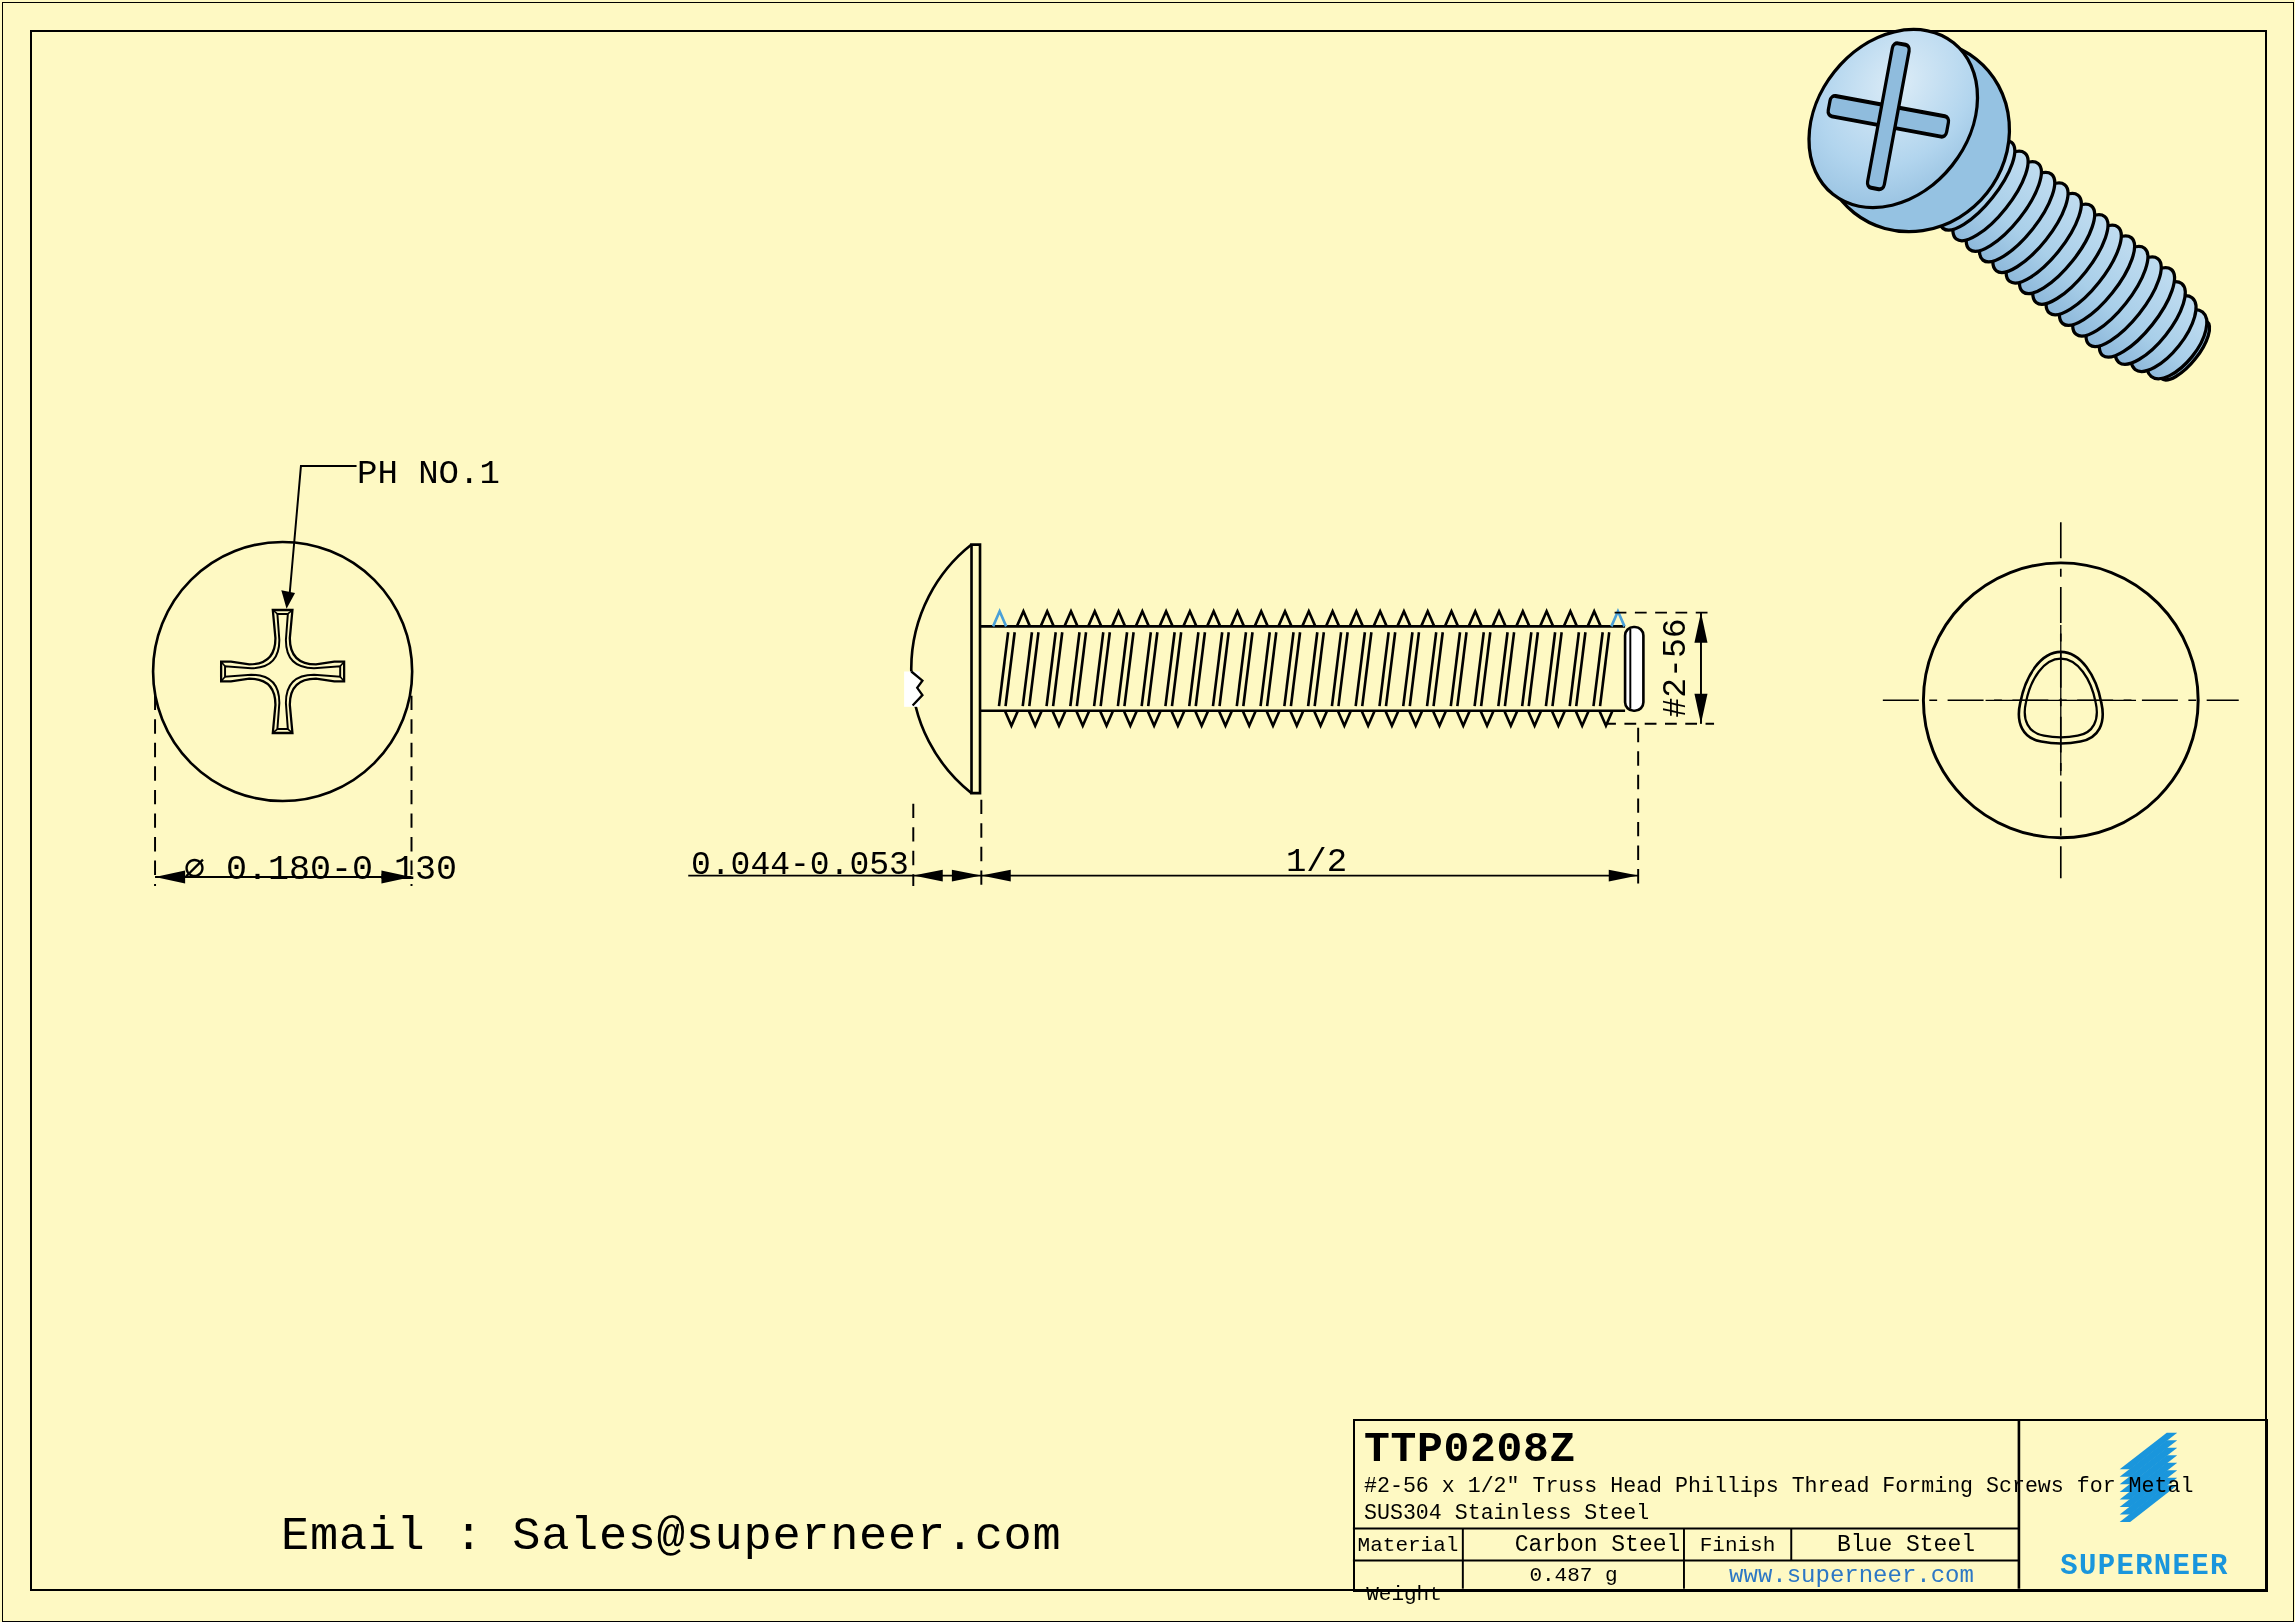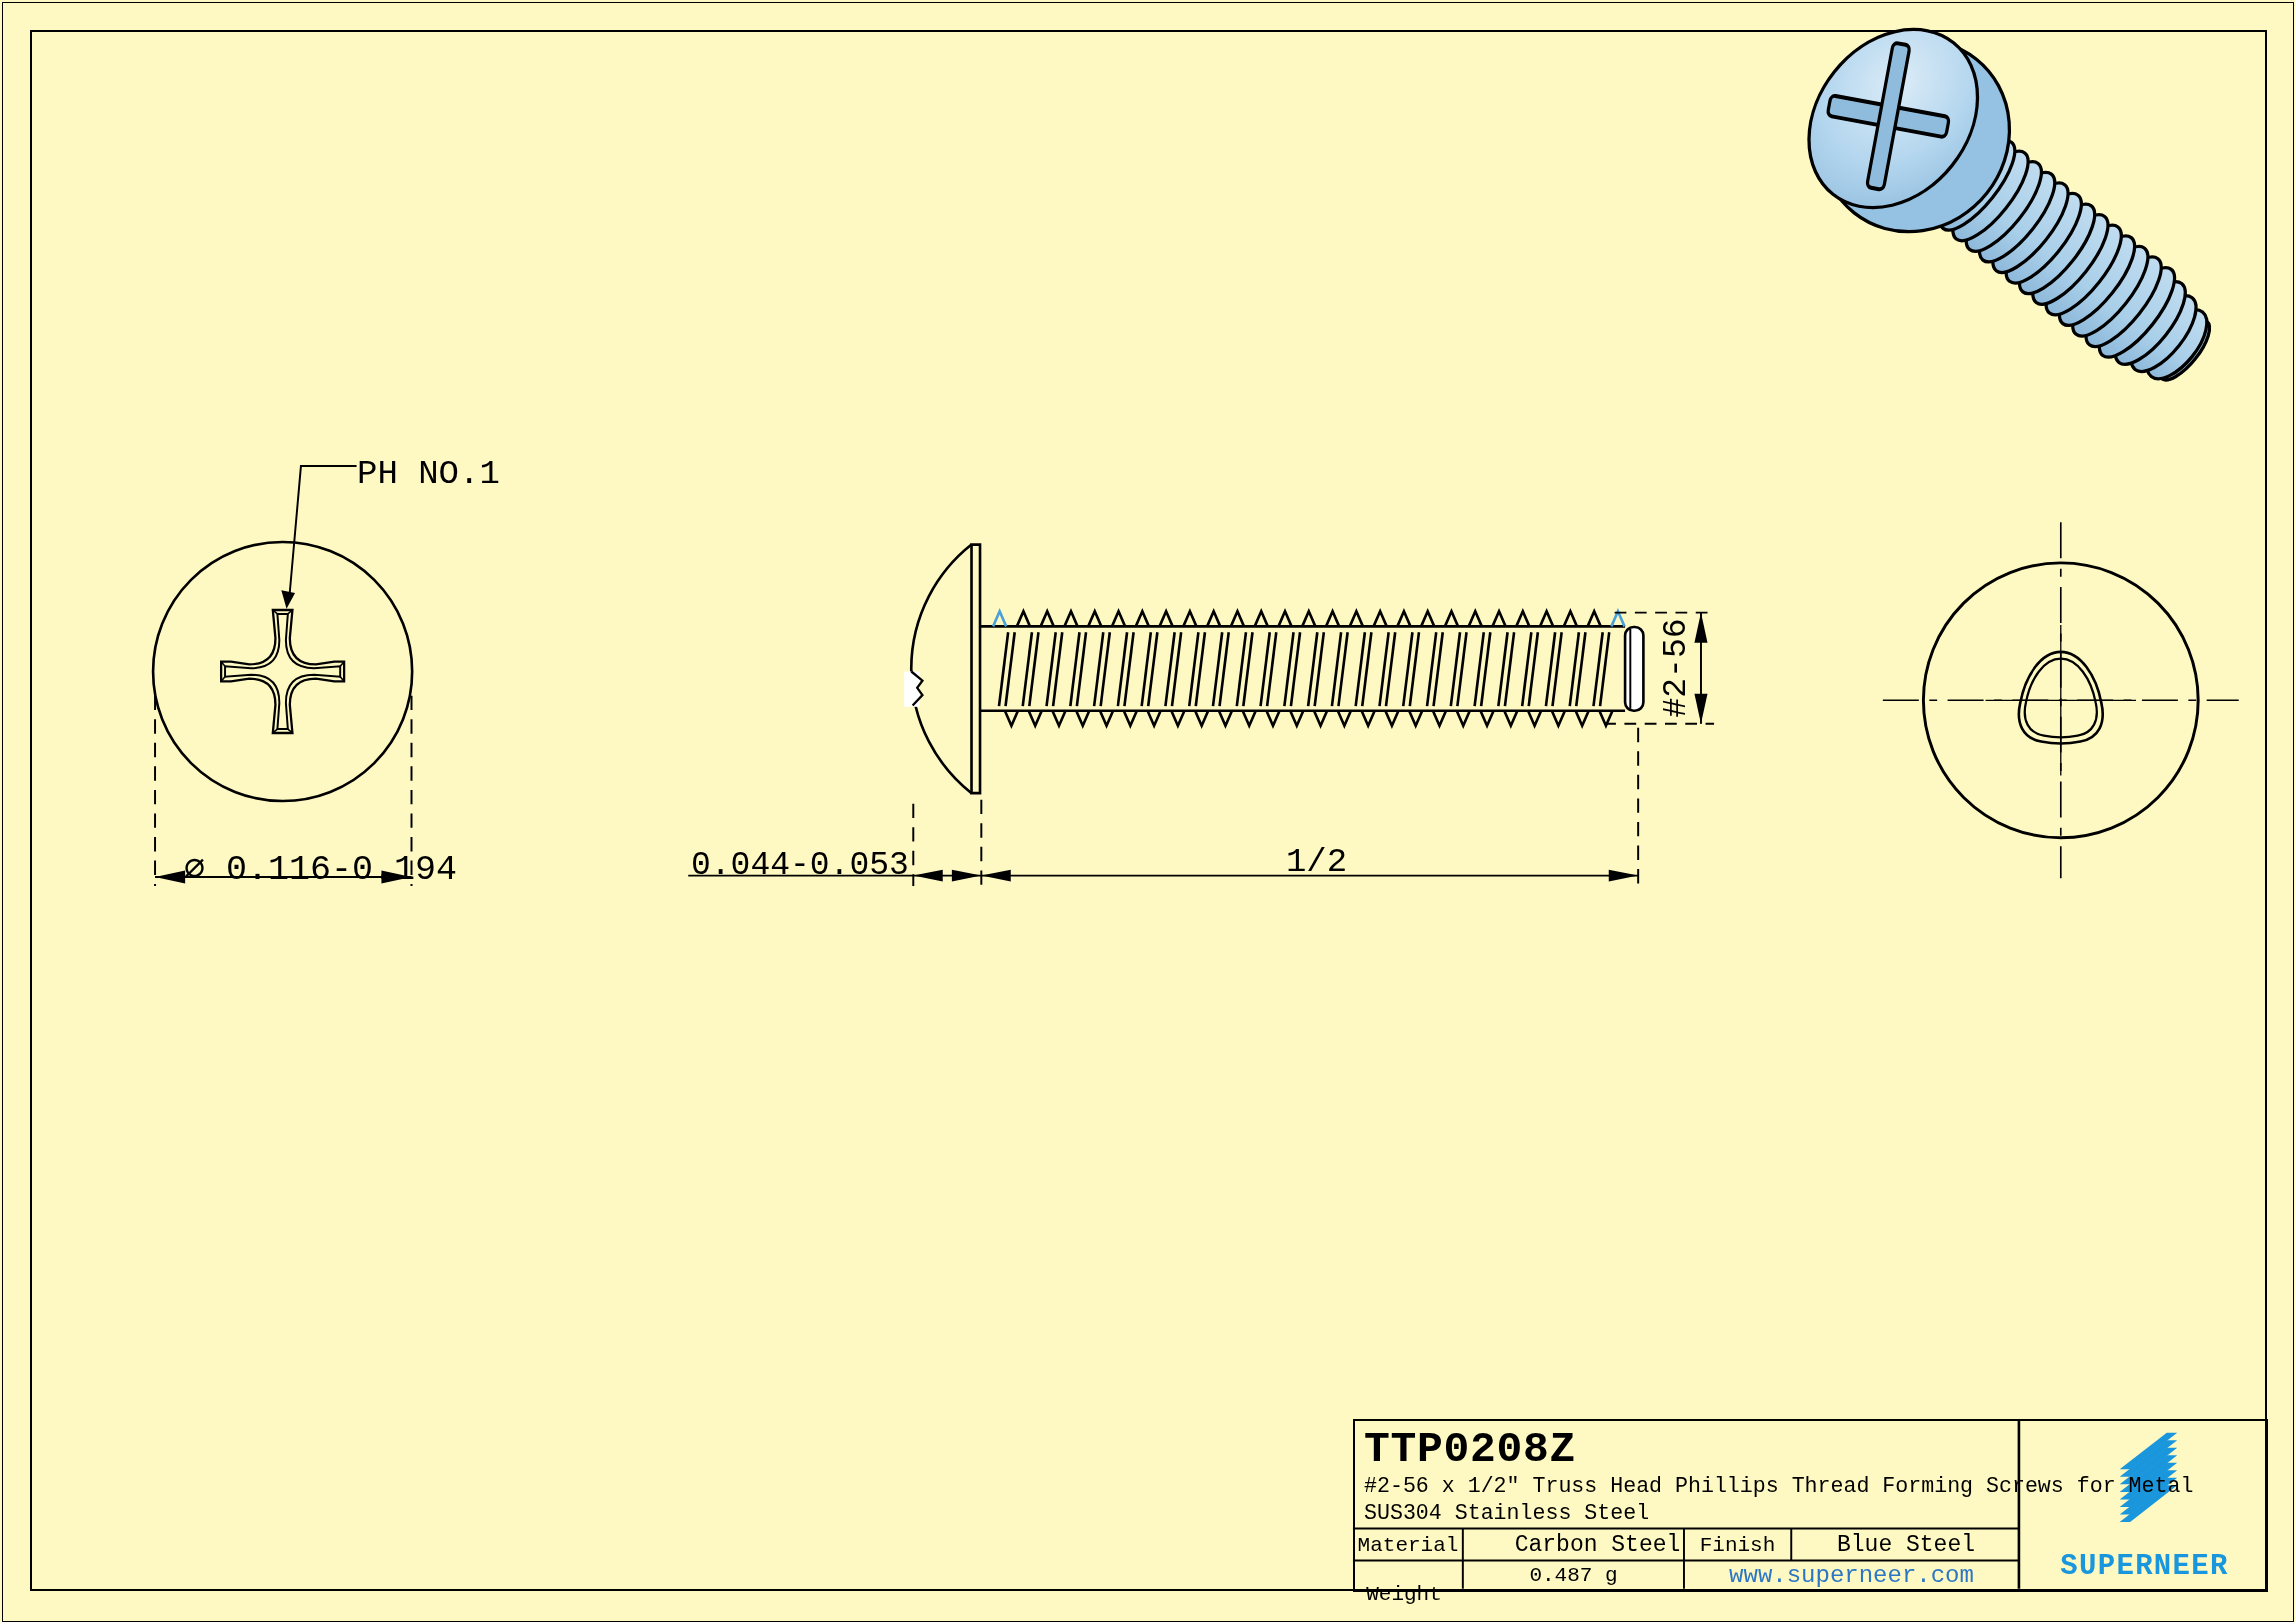--- a/index.html
+++ b/index.html
@@ -277,24 +277,25 @@
         <path d="M0,0 L72,-56 L88,-56 L16,0 Z" fill="#1a96dc" transform="translate(3240 2303)"></path>
         <path d="M0,0 L72,-56 L88,-56 L16,0 Z" fill="#1a96dc" transform="translate(3240 2291.5)"></path>
         <path d="M0,0 L72,-56 L88,-56 L16,0 Z" fill="#1a96dc" transform="translate(3240 2280)"></path>
         <path d="M0,0 L72,-56 L88,-56 L16,0 Z" fill="#1a96dc" transform="translate(3240 2268.5)"></path>
         <path d="M0,0 L72,-56 L88,-56 L16,0 Z" fill="#1a96dc" transform="translate(3240 2257)"></path>
         <path d="M0,0 L72,-56 L88,-56 L16,0 Z" fill="#1a96dc" transform="translate(3240 2245.5)"></path>
       </g>
   </svg>
 
   <div class="abs dimtext" id="ph-label">PH NO.1</div>
-  <div class="abs dimtext" id="dia-label">⌀ 0.116-0.194</div>
+  <div class="abs dimtext" id="dia-label">⌀ 0.180-0.130</div>
   <div class="abs dimtext" id="head-height-label">0.044-0.053</div>
   <div class="abs dimtext" id="length-label">1/2</div>
   <div class="abs dimtext" id="thread-label">#2-56</div>
+  <div class="abs" id="email-text">Email : Sales@superneer.com</div>
 
   <div class="abs" id="titleblock-border"></div>
   <div class="abs" id="part-number">TTP0208Z</div>
   <div class="abs" id="desc1">#2-56 x 1/2" Truss Head Phillips Thread Forming Screws for Metal</div>
   <div class="abs" id="desc2">SUS304 Stainless Steel</div>
 
   <div class="abs cell" style="left:1353px;top:1529px;width:110px;height:32px;">Material</div>
   <div class="abs cell" style="left:1463px;top:1529px;width:221px;height:32px;font-size:23px;padding-left:24px;">Carbon Steel</div>
   <div class="abs cell" style="left:1684px;top:1529px;width:107px;height:32px;">Finish</div>
   <div class="abs cell" style="left:1792px;top:1529px;width:228px;height:32px;font-size:23px;">Blue Steel</div>

